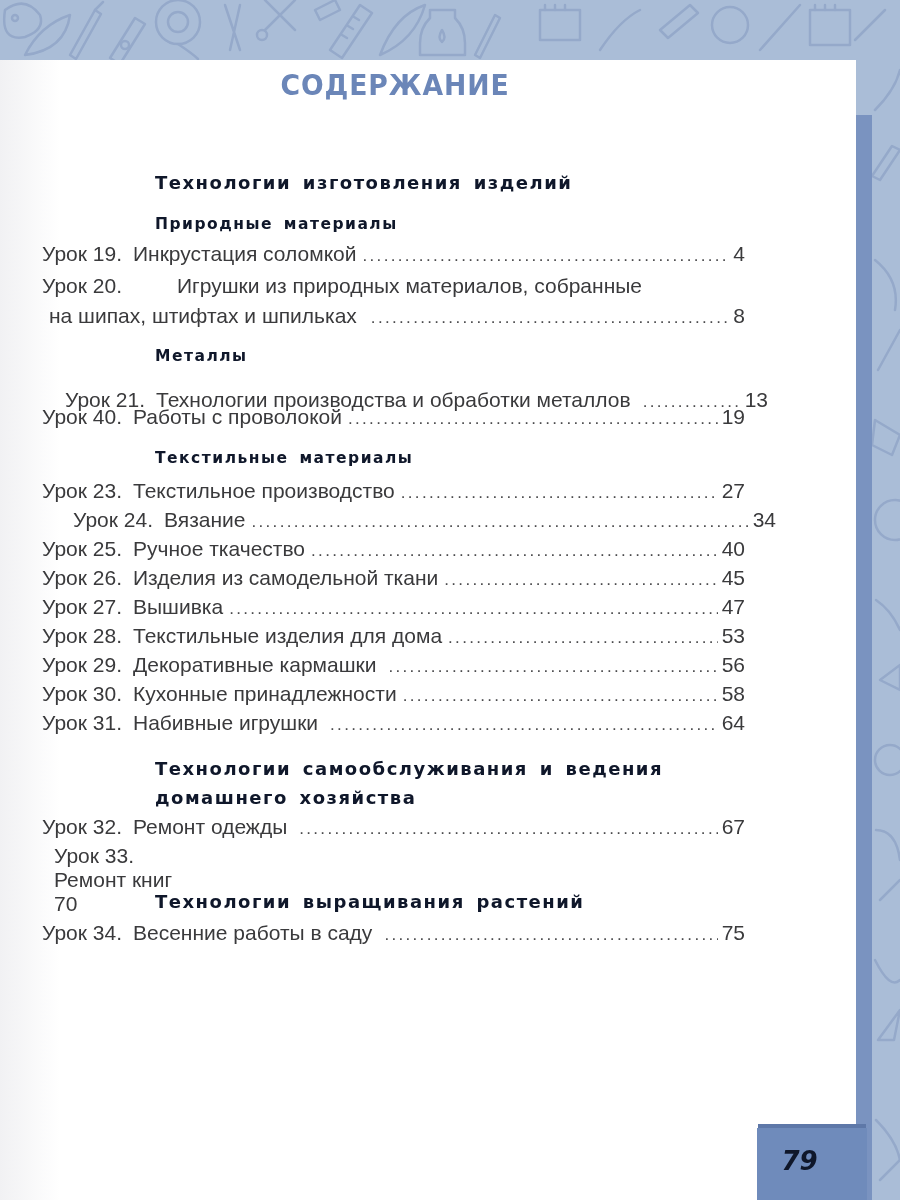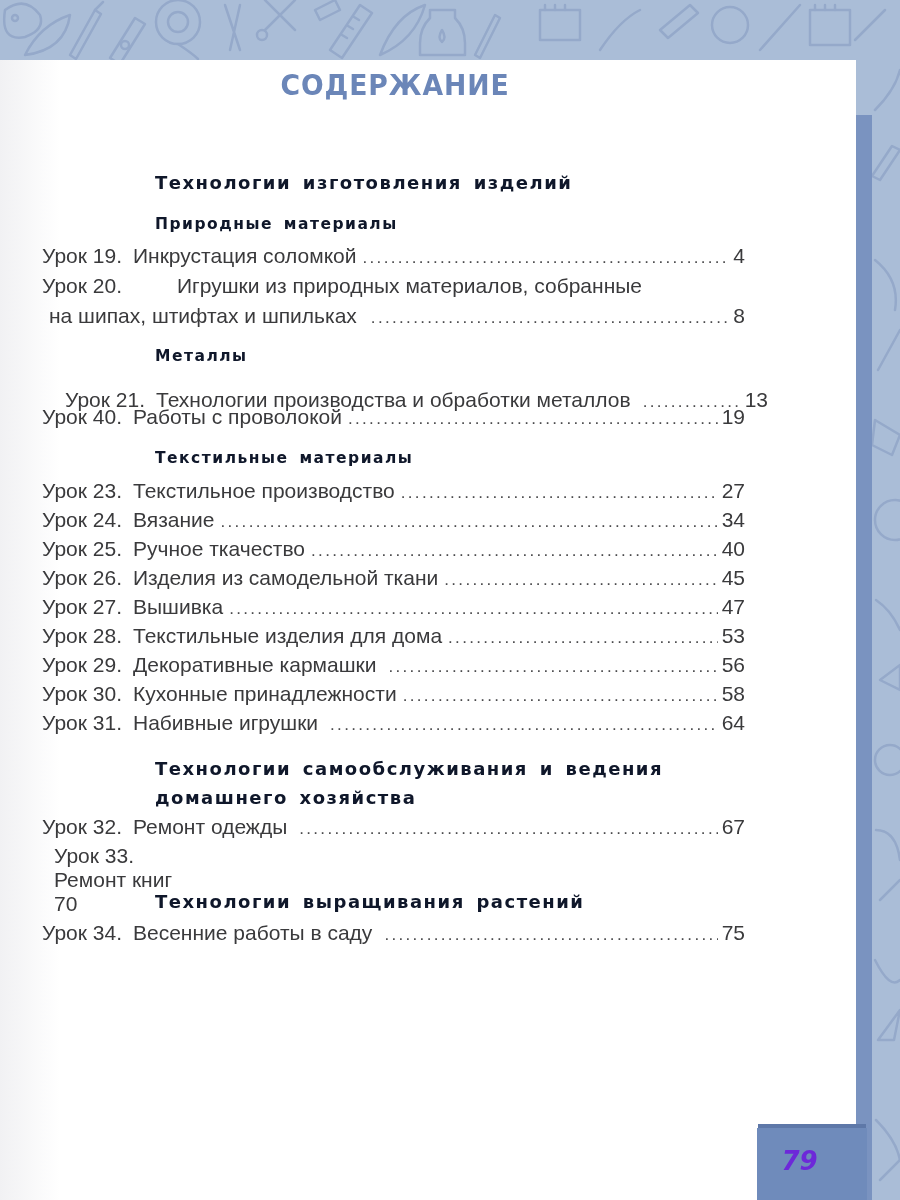--- a/index.html
+++ b/index.html
@@ -58,21 +58,21 @@
     .page-num-box {
       position: absolute; left: 757px; top: 1128px; width: 110px; height: 72px;
       background: #6f8bbb;
     }
     .page-num-box-shadow {
       position: absolute; left: 758px; top: 1124px; width: 108px; height: 8px;
       background: #5e78a8;
     }
     .page-num {
       position: absolute; left: 757px; top: 1146px; width: 85px; text-align: center;
-      color: #6d28d9; font-family: "DejaVu Sans", sans-serif; font-weight: bold;
+      color: #0f172a; font-family: "DejaVu Sans", sans-serif; font-weight: bold;
       font-style: italic; font-size: 26px;
     }
   </style>
 </head>
 <body>
 
 <div class="bg-pattern"></div>
 
 <svg class="doodles" viewBox="0 0 900 1200">
   <g fill="none" stroke="#8ea3c6" stroke-width="2.5" stroke-linecap="round" stroke-linejoin="round" opacity="0.75">
@@ -138,21 +138,21 @@
 </svg>
 
 <div class="page"></div>
 <div class="side-bar"></div>
 
 <div class="title">СОДЕРЖАНИЕ</div>
 
 <div class="section big" style="top:172px;">Технологии изготовления изделий</div>
 <div class="section small" style="top:215px;">Природные материалы</div>
 
-<div class="row" style="top:244px;">
+<div class="row" style="top:236px;align-items:flex-end;">
   <span class="lesson">Урок 19.</span>
   <span class="lesson-title">Инкрустация соломкой</span>
   <span class="leader"></span>
   <span class="pg">4</span>
 </div>
 
 <div class="row" style="top:274px;gap:44px;">
   <span class="lesson">Урок 20.</span>
   <span class="lesson-title">Игрушки из природных материалов, собранные</span>
 </div>
@@ -178,21 +178,21 @@
 </div>
 
 <div class="section small" style="top:449px;">Текстильные материалы</div>
 
 <div class="row" style="top:479px;">
   <span class="lesson">Урок 23.</span>
   <span class="lesson-title">Текстильное производство</span>
   <span class="leader"></span>
   <span class="pg">27</span>
 </div>
-<div class="row" style="top:508px;">
+<div class="row" style="top:508px;margin-left:31px;">
   <span class="lesson">Урок 24.</span>
   <span class="lesson-title">Вязание</span>
   <span class="leader"></span>
   <span class="pg">34</span>
 </div>
 <div class="row" style="top:537px;">
   <span class="lesson">Урок 25.</span>
   <span class="lesson-title">Ручное ткачество</span>
   <span class="leader"></span>
   <span class="pg">40</span>

